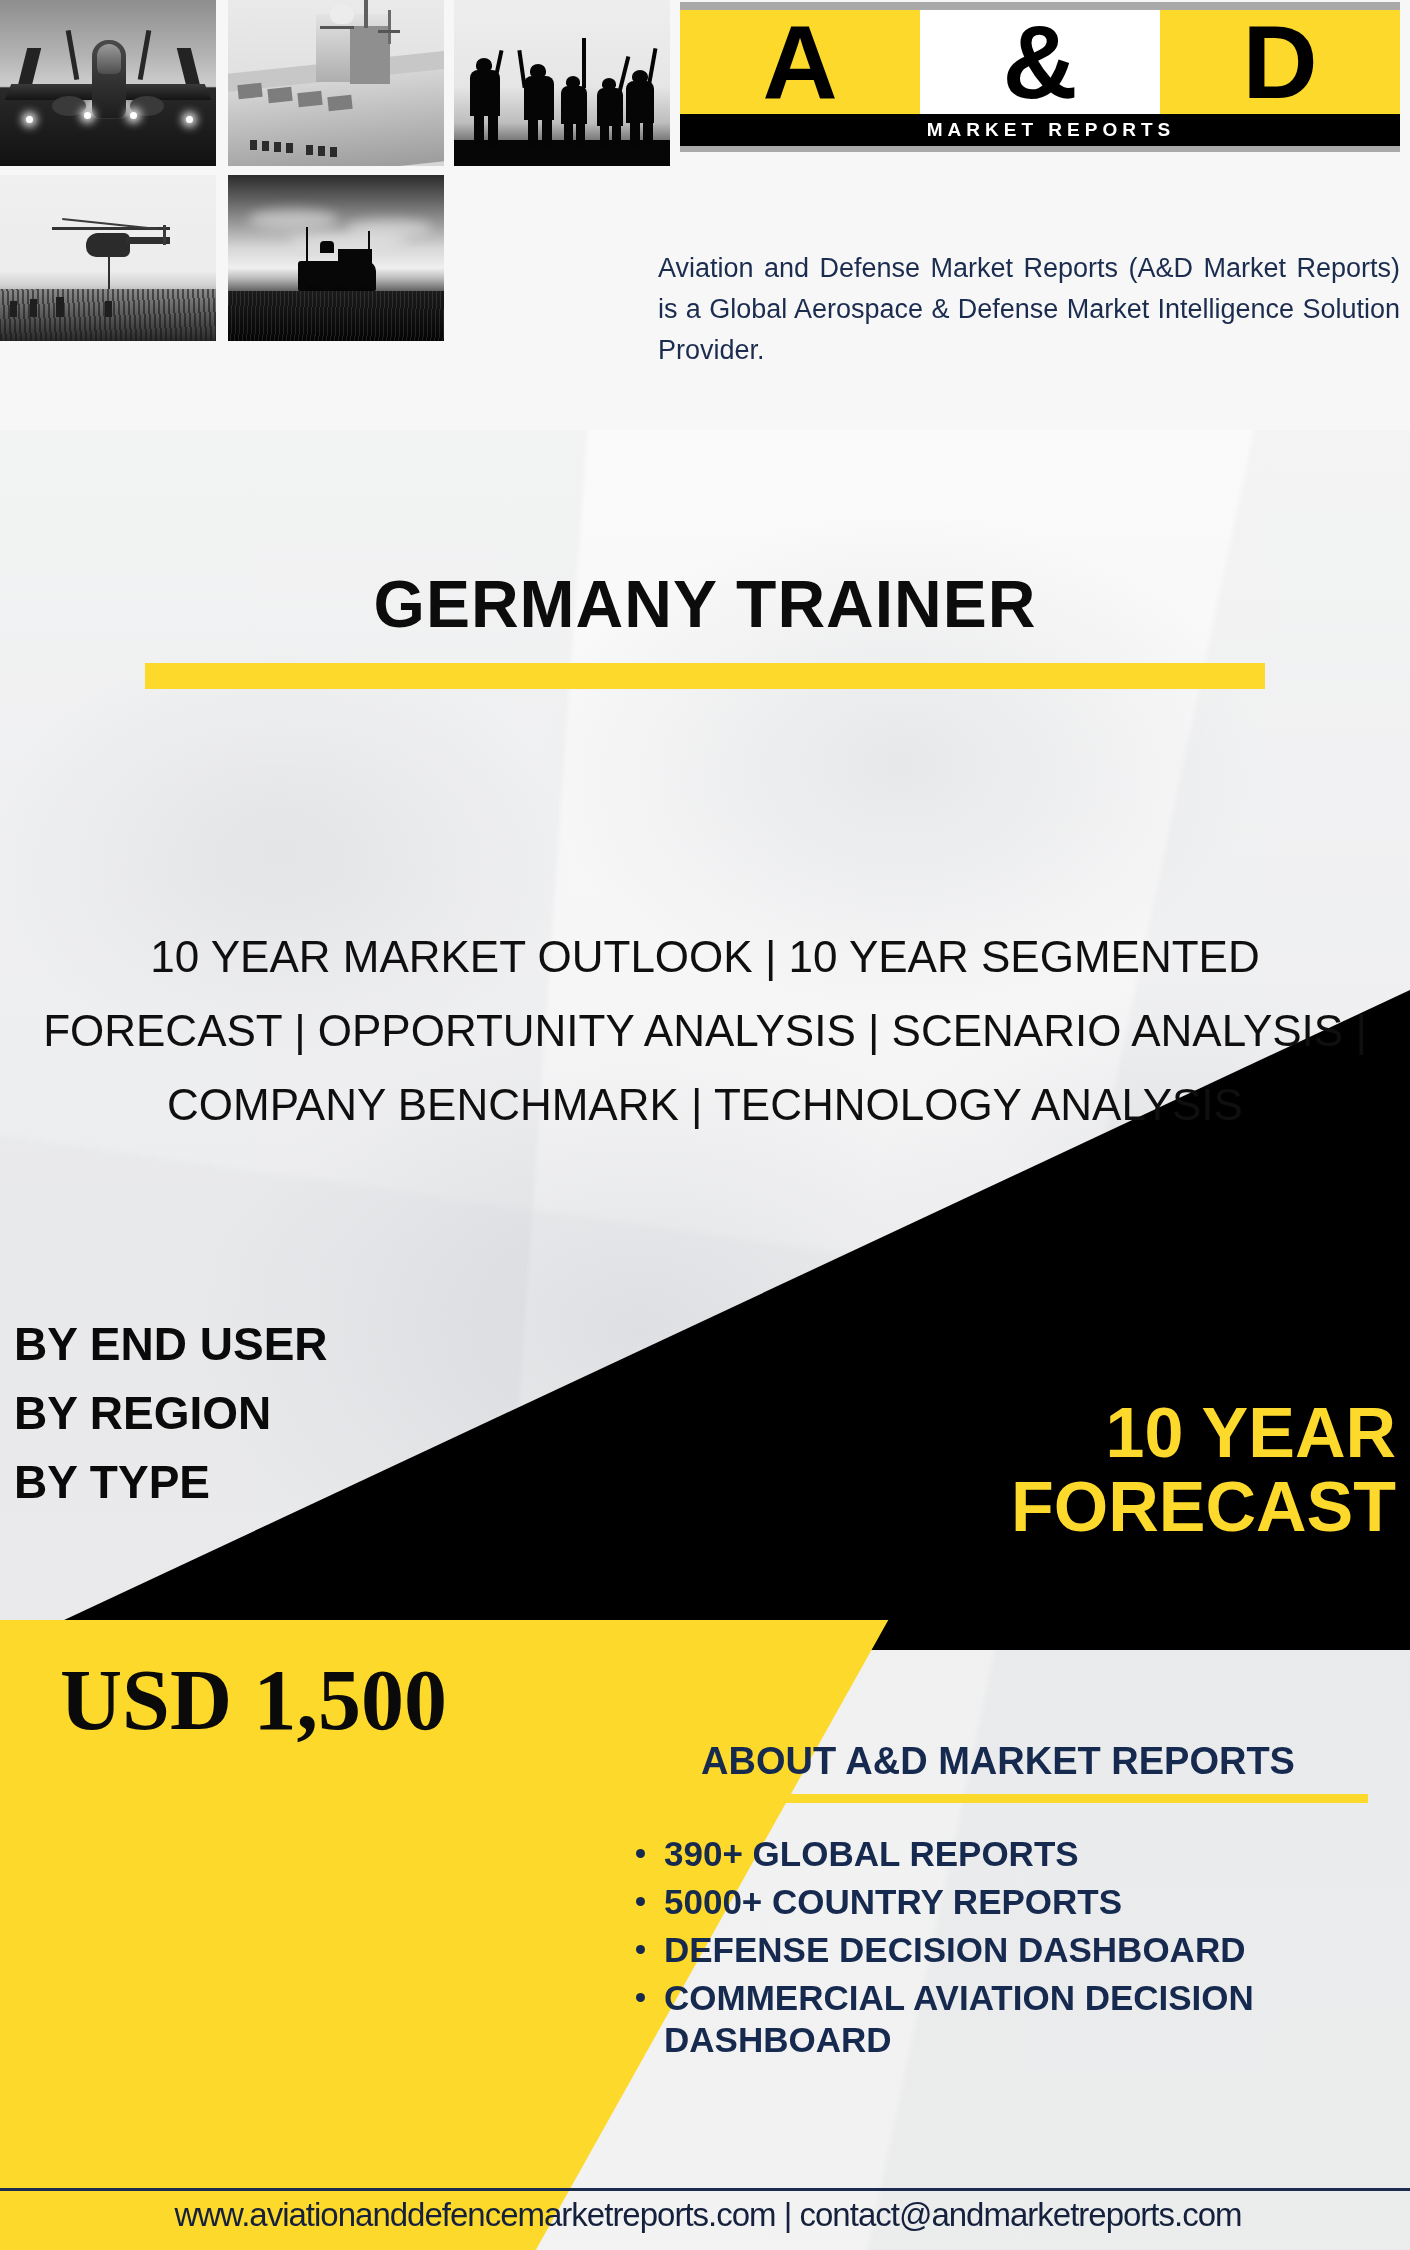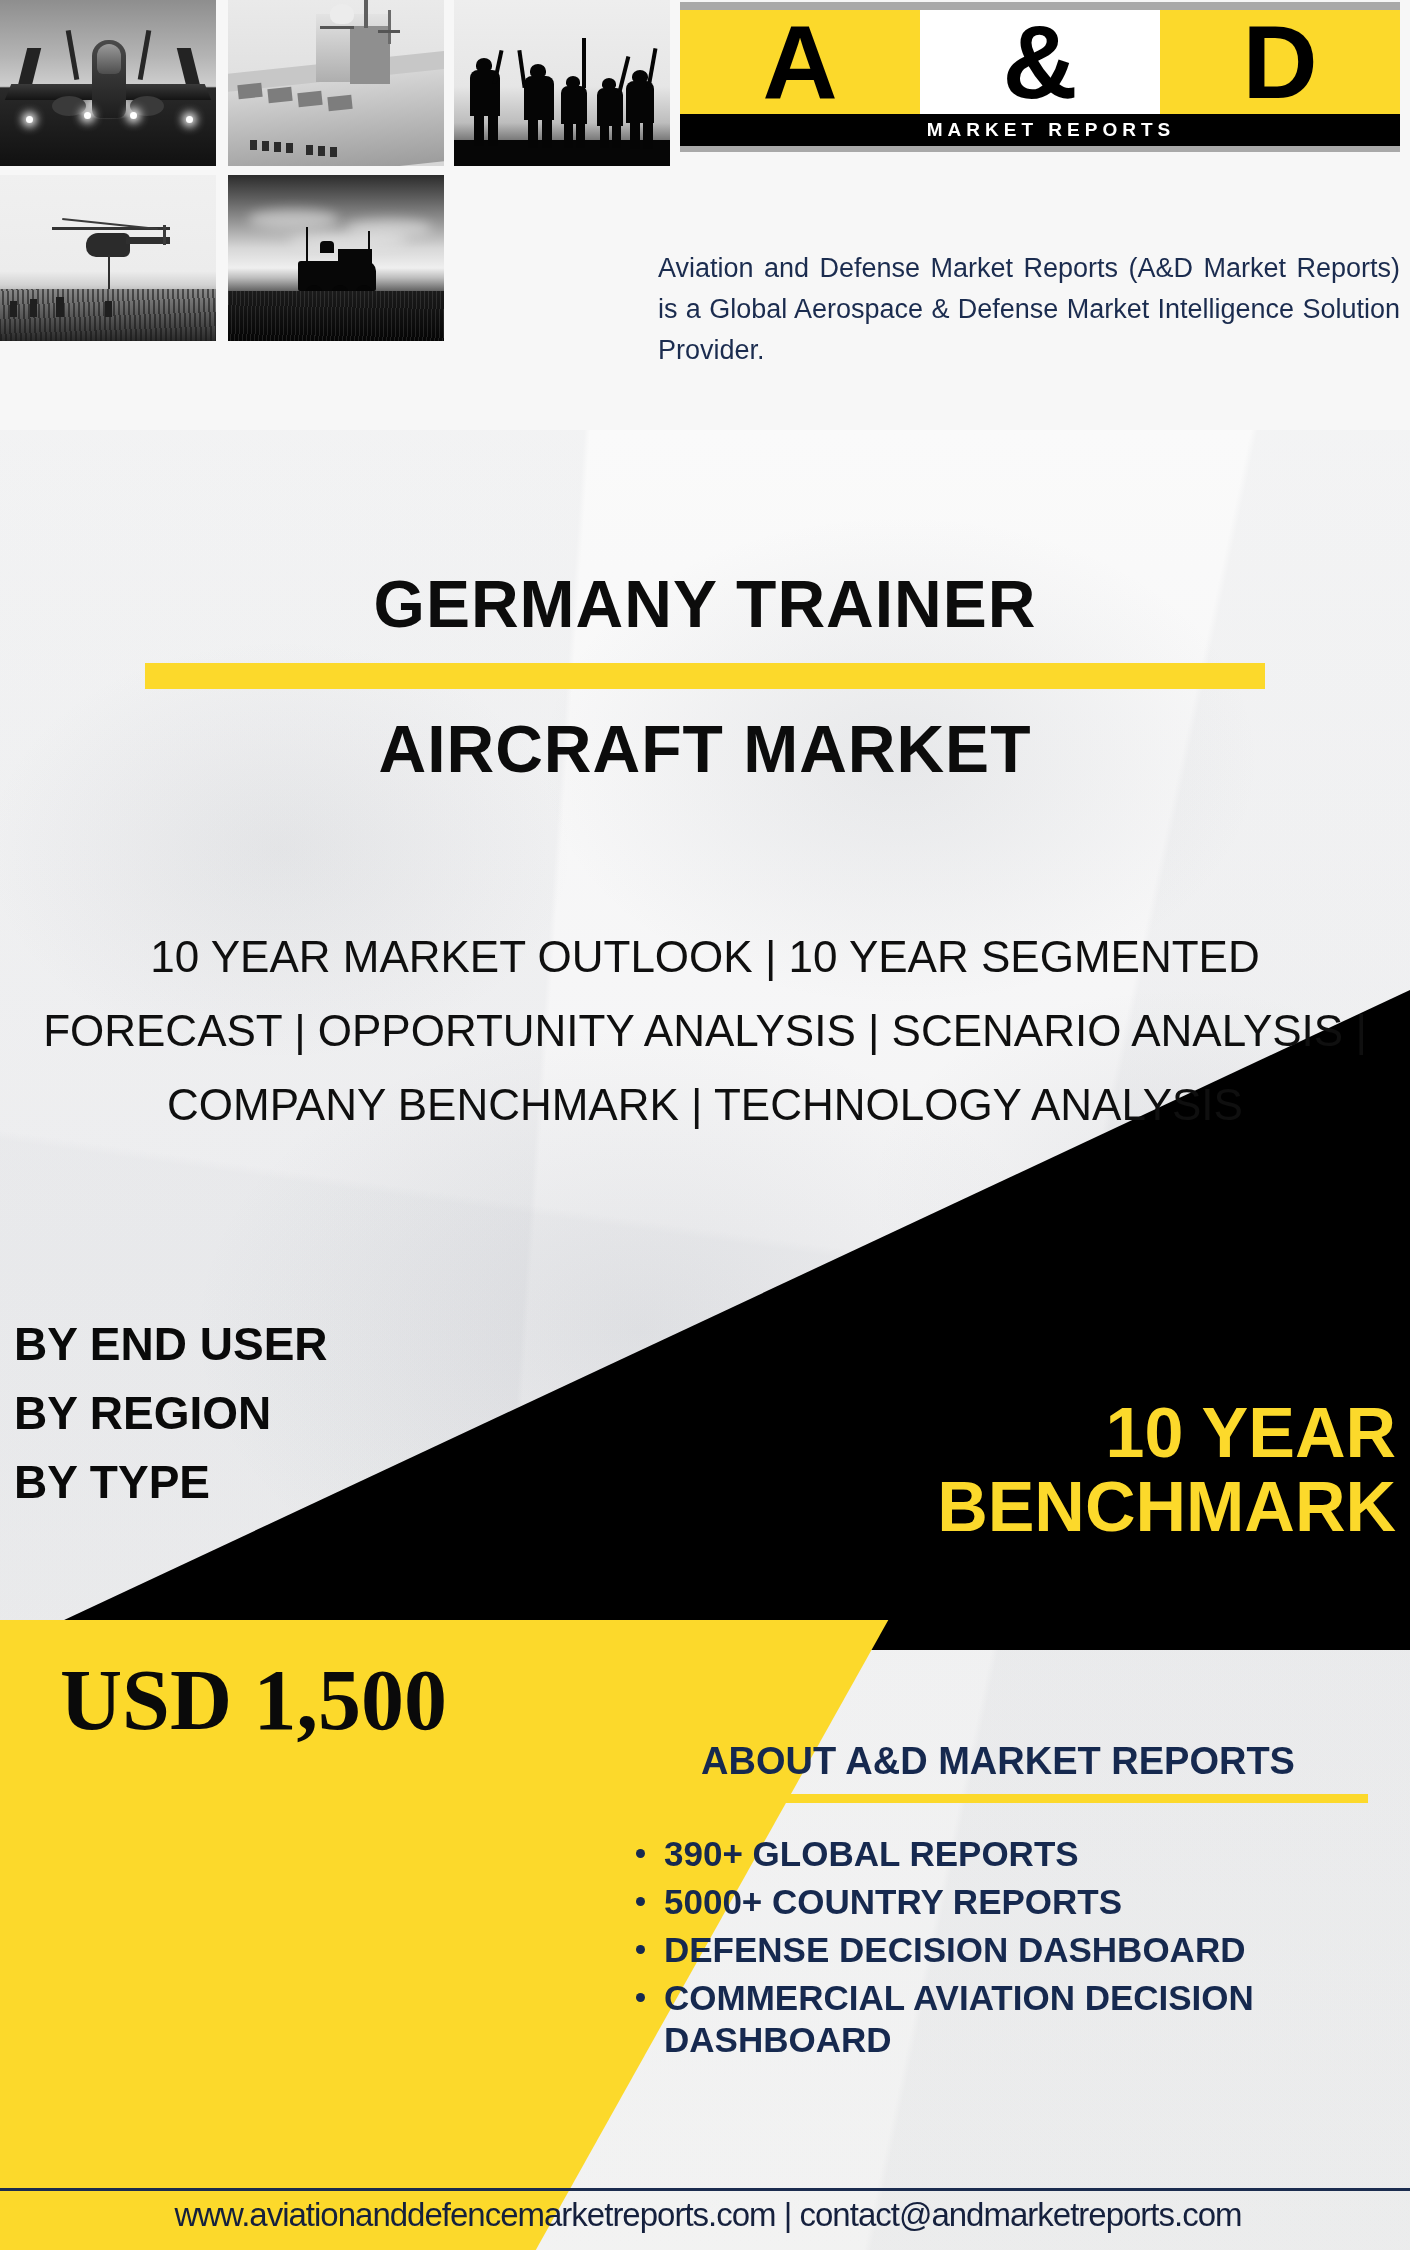--- a/index.html
+++ b/index.html
@@ -355,27 +355,26 @@
     </div>
     <div class="botbar"></div>
   </div>
 
   <div class="company-desc">Aviation and Defense Market Reports (A&amp;D Market Reports) is a Global Aerospace &amp; Defense Market Intelligence Solution Provider.</div>
 </div>
 
 <div class="black-wedge"></div>
 <div class="forecast">
   <div>10 YEAR</div>
-  <div>BENCHMARK</div>
+  <div>FORECAST</div>
 </div>
 
 <div class="title-block">
   <div class="title-line">GERMANY TRAINER</div>
   <div class="title-rule"></div>
-  <div class="title-line">AIRCRAFT MARKET</div>
 </div>
 
 <div class="subtitle">10 YEAR MARKET OUTLOOK | 10 YEAR SEGMENTED FORECAST | OPPORTUNITY ANALYSIS | SCENARIO ANALYSIS | COMPANY BENCHMARK | TECHNOLOGY ANALYSIS</div>
 
 <div class="segments">
   <div>BY END USER</div>
   <div>BY REGION</div>
   <div>BY TYPE</div>
 </div>
 

